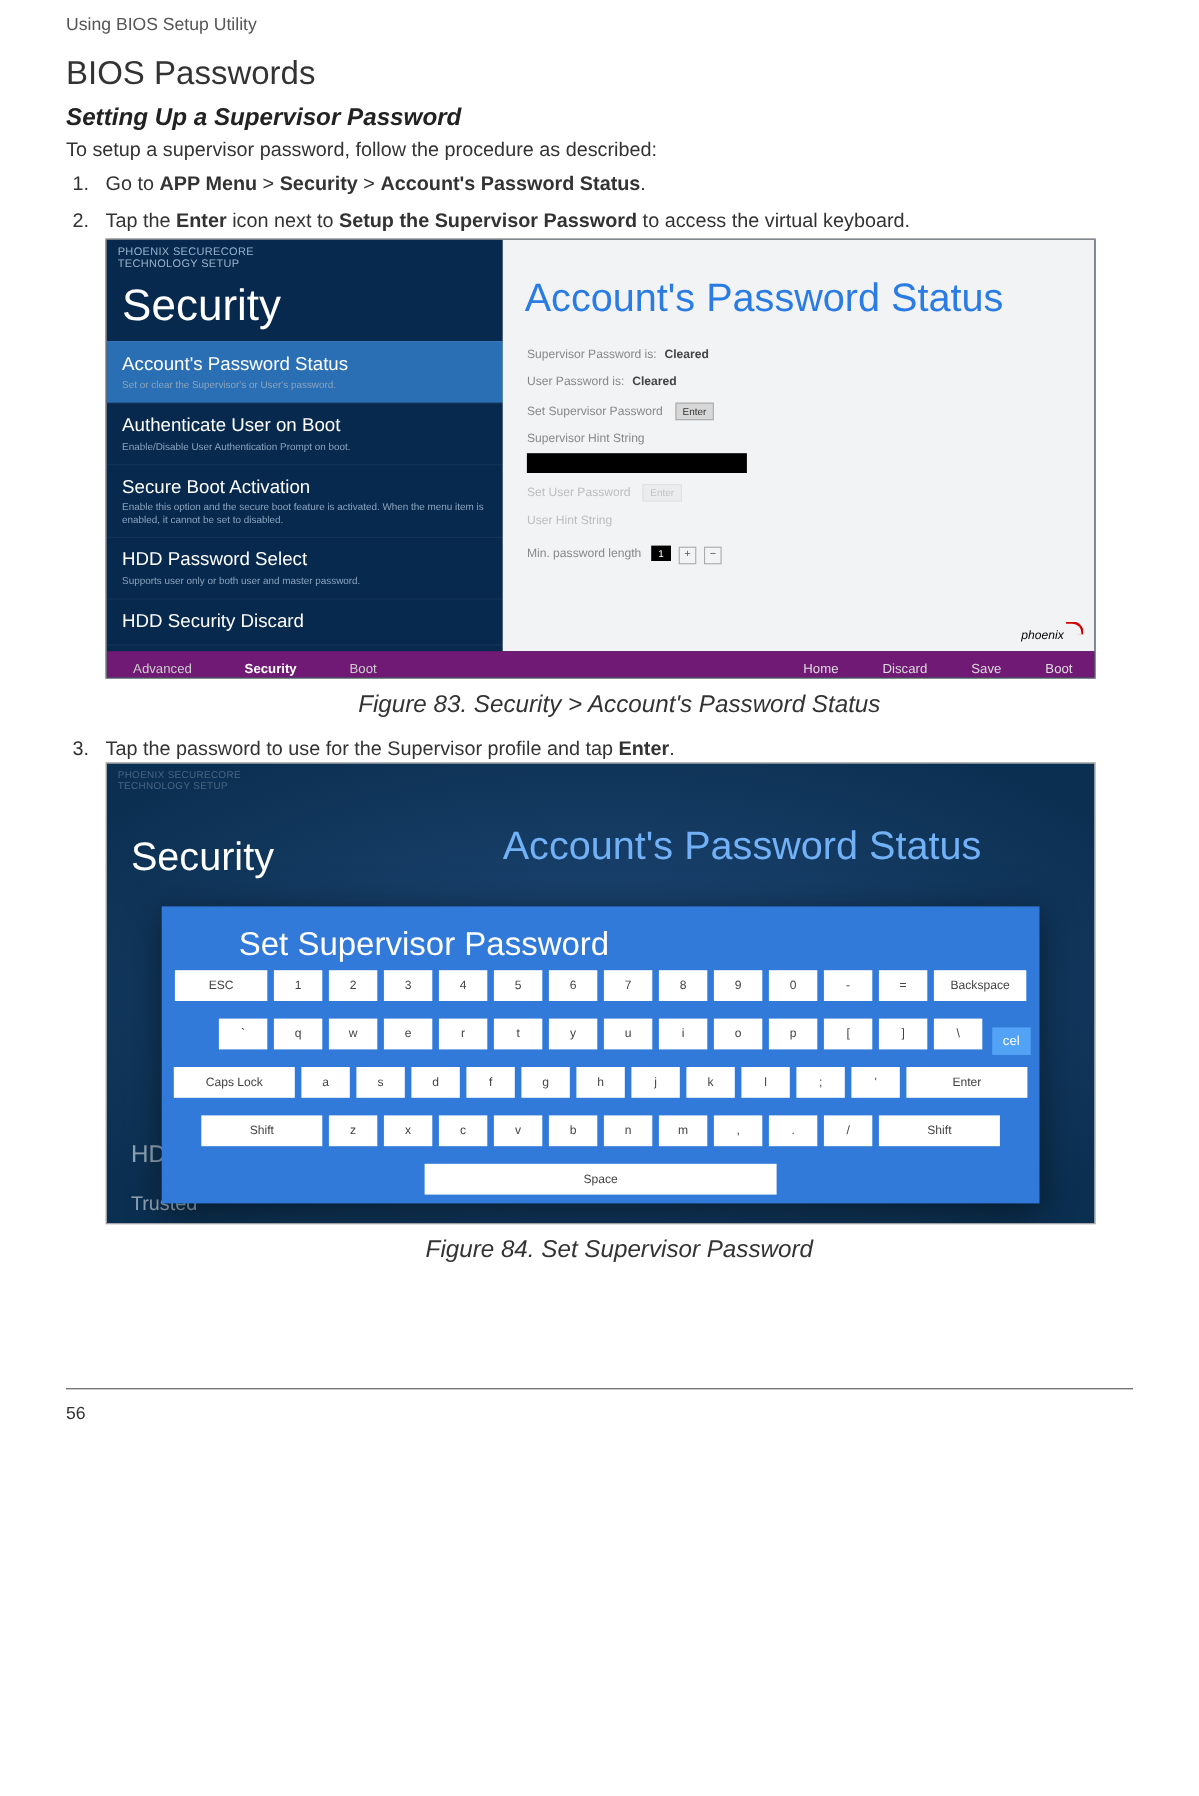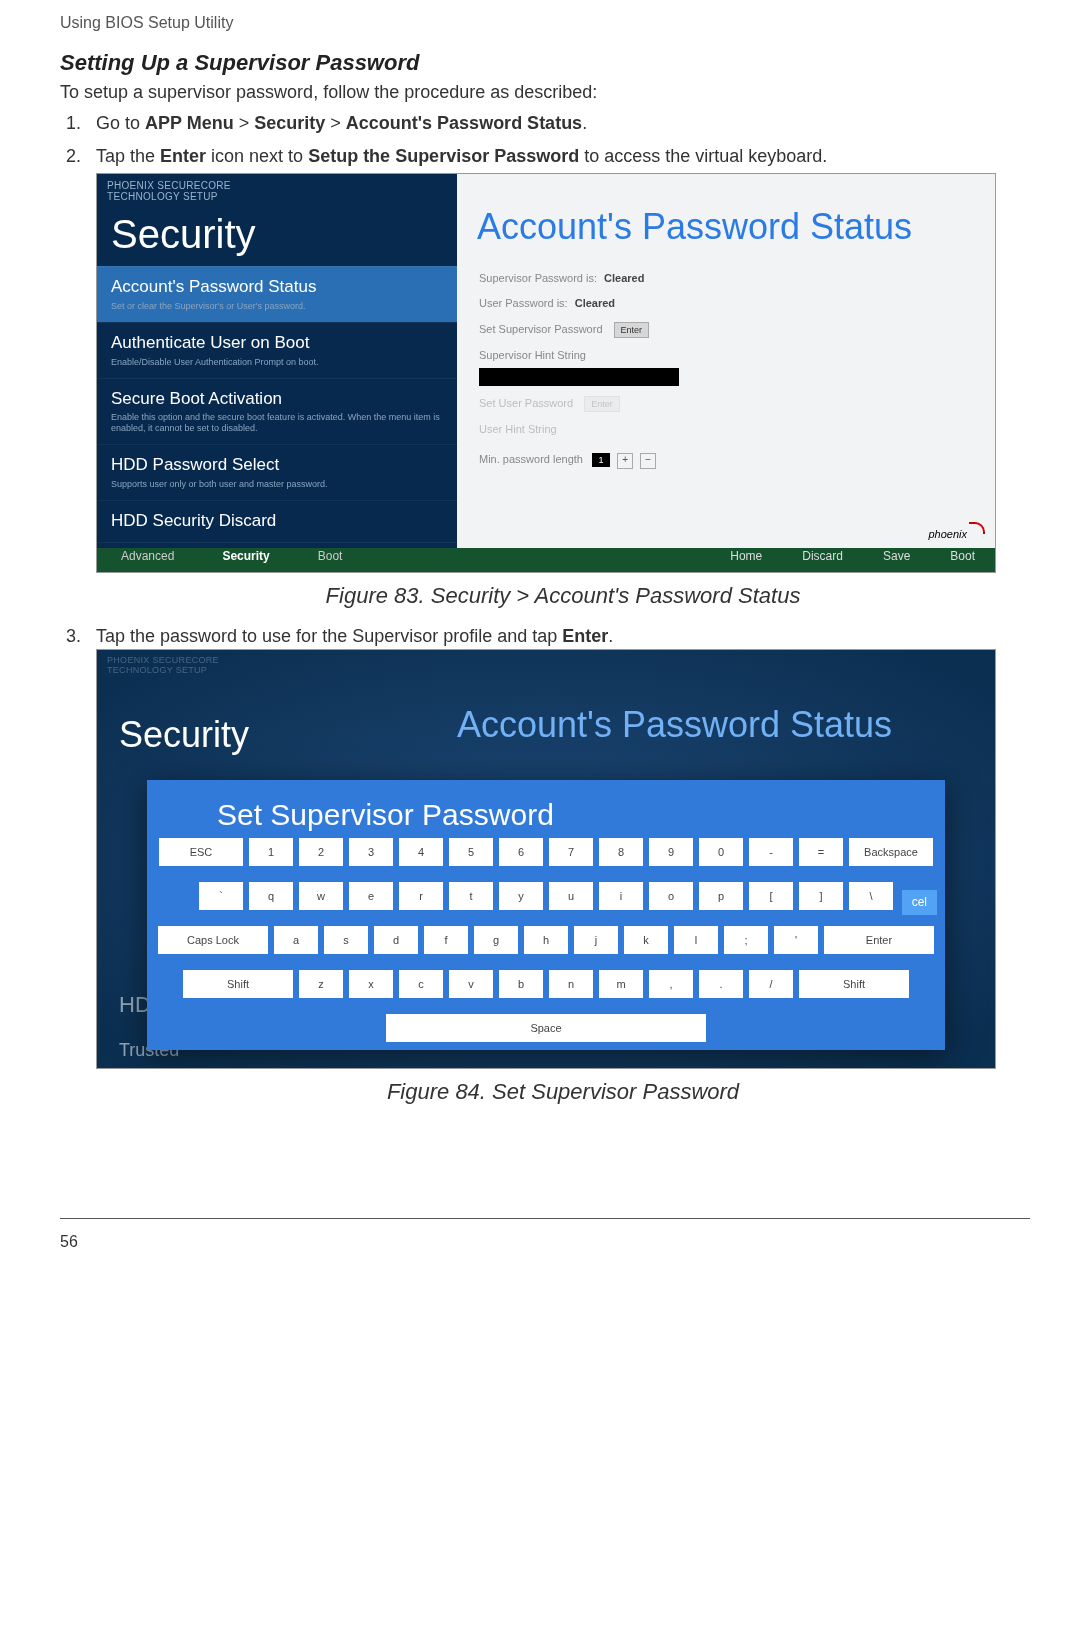--- a/index.html
+++ b/index.html
@@ -124,21 +124,21 @@
     font-size: 11px; font-style: italic; color: #000;
   }
   .fig83 .logo::after {
     content: ""; display: inline-block; width: 14px; height: 10px;
     border-top: 2px solid #c00; border-right: 2px solid #c00;
     border-radius: 0 10px 0 0; transform: translate(2px,-4px);
   }
 
   .fig83 .tabs {
     position: absolute; left: 0; right: 0; bottom: 0; height: 24px;
-    background: #14532d; display: flex; align-items: flex-start;
+    background: #701a75; display: flex; align-items: flex-end;
     font-size: 12px; color: #ccc;
   }
   .fig83 .tabs .tab { padding: 0 24px; }
   .fig83 .tabs .tab.active { color: #fff; font-weight: 600; }
   .fig83 .tabs .spacer { flex: 1; }
   .fig83 .tabs .r { padding: 0 20px; color: #ddd; }
 
   
   .fig84 {
     width: 900px;
@@ -209,20 +209,21 @@
 
   .footer-line { border-top: 1px solid #555; margin-top: 110px; padding-top: 14px; }
   .page-number { font-size: 16px; color: #333; }
 </style>
 </head>
 <body>
 
 <div class="page">
   <div class="breadcrumb-header">Using BIOS Setup Utility</div>
 
+  <h1>BIOS Passwords</h1>
   <h2>Setting Up a Supervisor Password</h2>
   <p class="intro">To setup a supervisor password, follow the procedure as described:</p>
 
   <ol>
     <li>
       <span>Go to </span><span class="strong">APP Menu</span><span> &gt; </span><span class="strong">Security</span><span> &gt; </span><span class="strong">Account's Password Status</span><span>.</span>
     </li>
     <li>
       <span>Tap the </span><span class="strong">Enter</span><span> icon next to </span><span class="strong">Setup the Supervisor Password</span><span> to access the virtual keyboard.</span>
 

